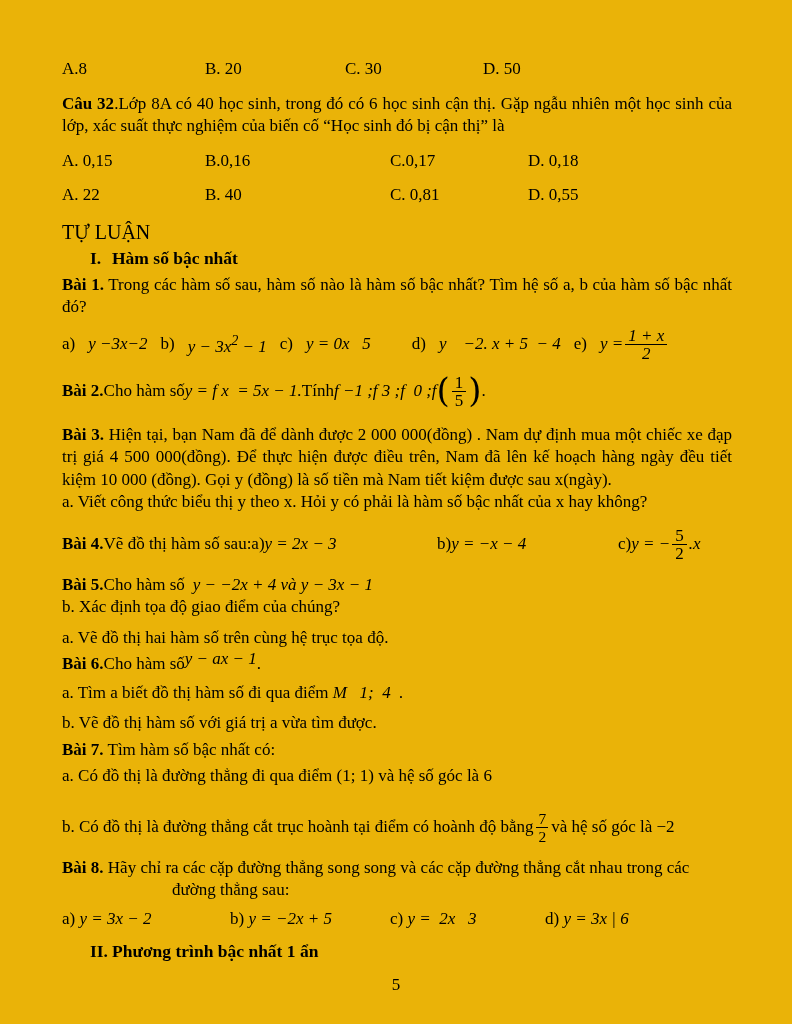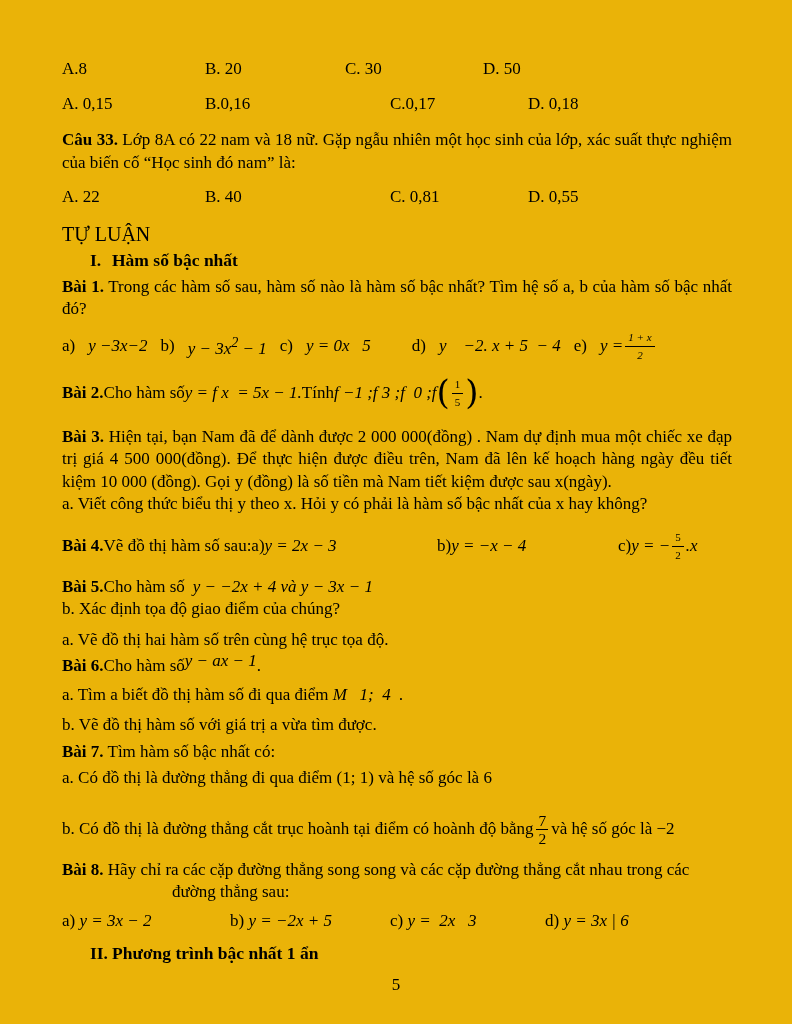--- a/index.html
+++ b/index.html
@@ -14,21 +14,21 @@
   .mt8{margin-top:8px;} .mt6{margin-top:6px;} .mt4{margin-top:4px;}
   .mcq{display:flex;margin-top:12px;}
   .mcq .c1{width:143px;} .mcq .c2r1{width:140px;} .mcq .c2r2{width:185px;} .mcq .c3{width:138px;}
   .sec-head{font-weight:normal;margin-top:14px;font-size:20px;}
   .sec-roman{display:flex;font-weight:bold;margin-top:4px;font-size:17.5px;}
   .sec-roman .rn{width:50px;text-align:left;padding-left:28px;box-sizing:border-box;}
   .m{font-style:italic;}
   .mathrow{display:flex;align-items:center;margin-top:6px;gap:13px;flex-wrap:nowrap;}
   .lbl{font-style:normal;}
   .frac{display:inline-flex;flex-direction:column;text-align:center;vertical-align:middle;
-        font-size:11px;line-height:17px;margin:0 2px;}
+        font-size:17px;line-height:17px;margin:0 2px;}
   .frac .num{border-bottom:1.2px solid #000;padding:0 3px;}
   .frac .den{padding:0 3px;}
   .bigparen{font-size:34px;font-weight:300;line-height:1;vertical-align:middle;
             font-family:"DejaVu Serif",serif;position:relative;top:-2px;}
   .inlinefrac{display:inline-flex;flex-direction:column;text-align:center;vertical-align:middle;
         font-size:15.5px;line-height:17px;margin:0 3px;}
   .inlinefrac .num{border-bottom:1.2px solid #000;padding:0 2px;}
   .raised{position:relative;top:-5px;}
   .b4row{position:relative;height:46px;margin-top:8px;display:flex;align-items:center;}
   .b4b{position:absolute;left:375px;display:flex;align-items:center;}
@@ -45,28 +45,28 @@
 
 <div class="page">
 
   <div class="mcq" style="margin-top:0;">
     <span class="c1">A.8</span>
     <span class="c2r1">B. 20</span>
     <span class="c3">C. 30</span>
     <span>D. 50</span>
   </div>
 
+  <p class="para mt12"><b>Câu 32</b><span>.Lớp 8A có 40 học sinh, trong đó có 6 học sinh cận thị. Gặp ngẫu nhiên một học sinh của lớp, xác suất thực nghiệm của biến cố “Học sinh đó bị cận thị” là</span></p>
   <div class="mcq">
     <span class="c1">A.&nbsp;0,15</span>
     <span class="c2r2">B.0,16</span>
     <span class="c3">C.0,17</span>
     <span>D.&nbsp;0,18</span>
   </div>
 
-  <p class="para mt14"><b>Câu 33.</b><span> Lớp 8A có 22 nam và 18 nữ. Gặp ngẫu nhiên một học sinh của lớp, xác suất thực nghiệm của biến cố “Học sinh đó nam” là:</span></p>
   <div class="mcq mt14">
     <span class="c1">A. 22</span>
     <span class="c2r2">B. 40</span>
     <span class="c3">C. 0,81</span>
     <span>D.&nbsp;0,55</span>
   </div>
 
   <div class="sec-head">TỰ LUẬN</div>
 
   <div class="sec-roman">

